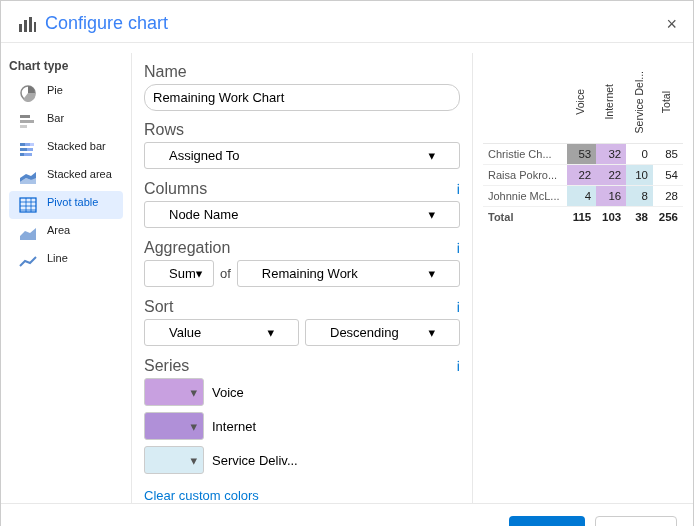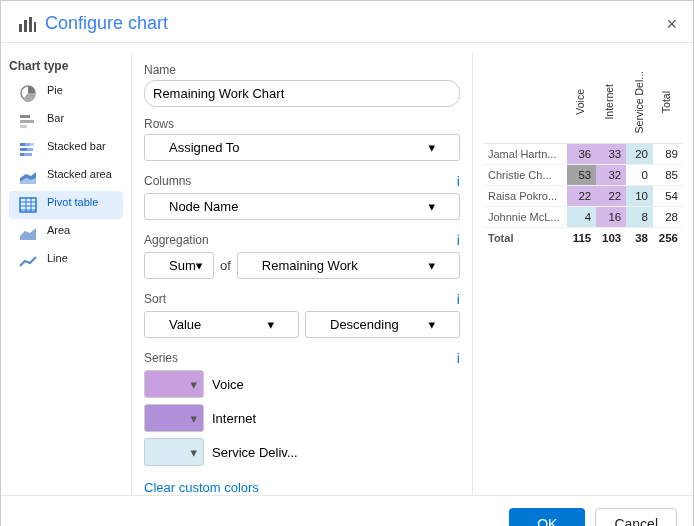--- a/index.html
+++ b/index.html
@@ -96,21 +96,21 @@
     }
     
     .config-panel {
       flex: 1;
       padding: 0 12px;
       border-left: 1px solid #e8e8e8;
       border-right: 1px solid #e8e8e8;
       overflow-y: auto;
     }
     .field-label {
-      font-size: 12px;
+      font-size: 16px;
       color: #555;
       margin-top: 10px;
       margin-bottom: 3px;
     }
     .text-input {
       width: 100%;
       padding: 5px 8px;
       border: 1px solid #ccc;
       border-radius: 12px;
       font-size: 13px;
@@ -453,27 +453,20 @@
             </th>
             <th>
               <div class="col-header-rotated">Service Del...</div>
             </th>
             <th>
               <div class="col-header-rotated">Total</div>
             </th>
           </tr>
         </thead>
         <tbody>
-          <tr>
-            <td>Jamal Hartn...</td>
-            <td class="cell-purple-light">36</td>
-            <td class="cell-purple-light">33</td>
-            <td class="cell-blue-light">20</td>
-            <td>89</td>
-          </tr>
           <tr>
             <td>Christie Ch...</td>
             <td class="cell-purple-med">53</td>
             <td class="cell-purple-light">32</td>
             <td>0</td>
             <td>85</td>
           </tr>
           <tr>
             <td>Raisa Pokro...</td>
             <td class="cell-purple-light">22</td>

